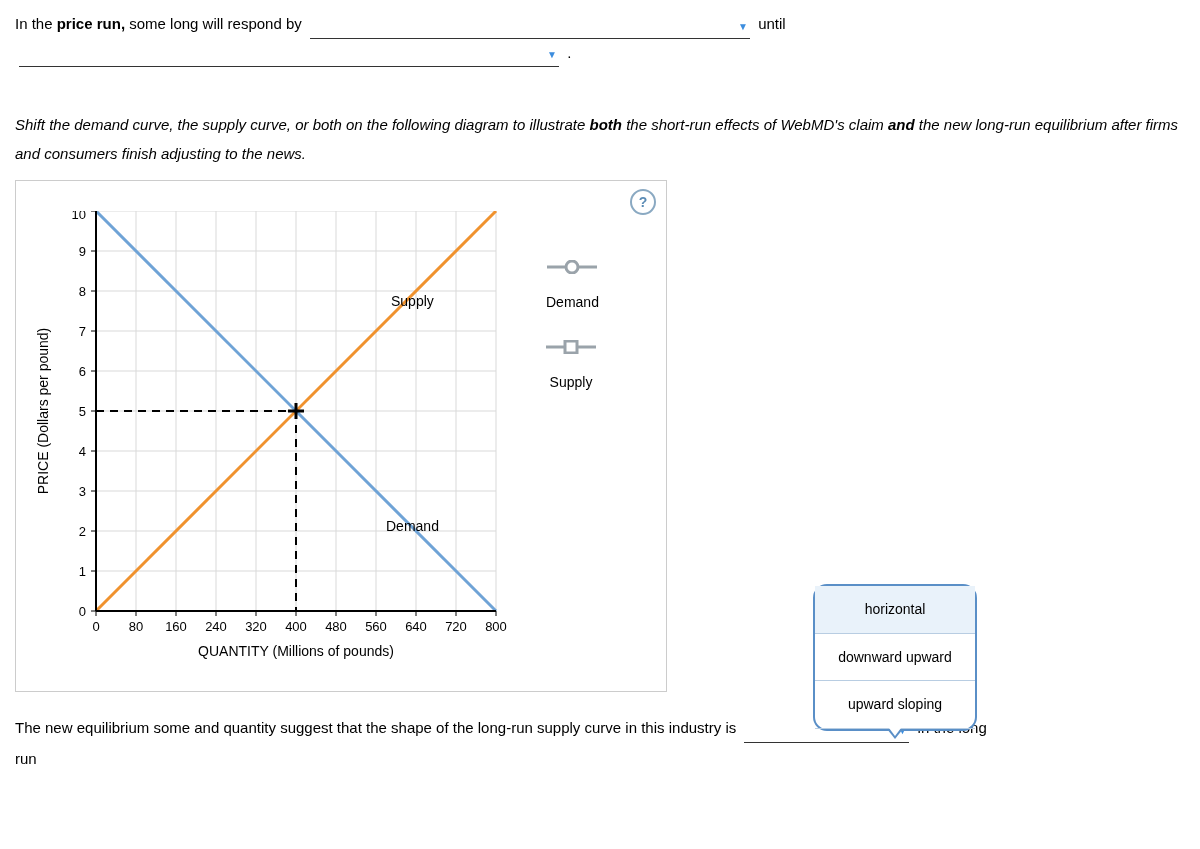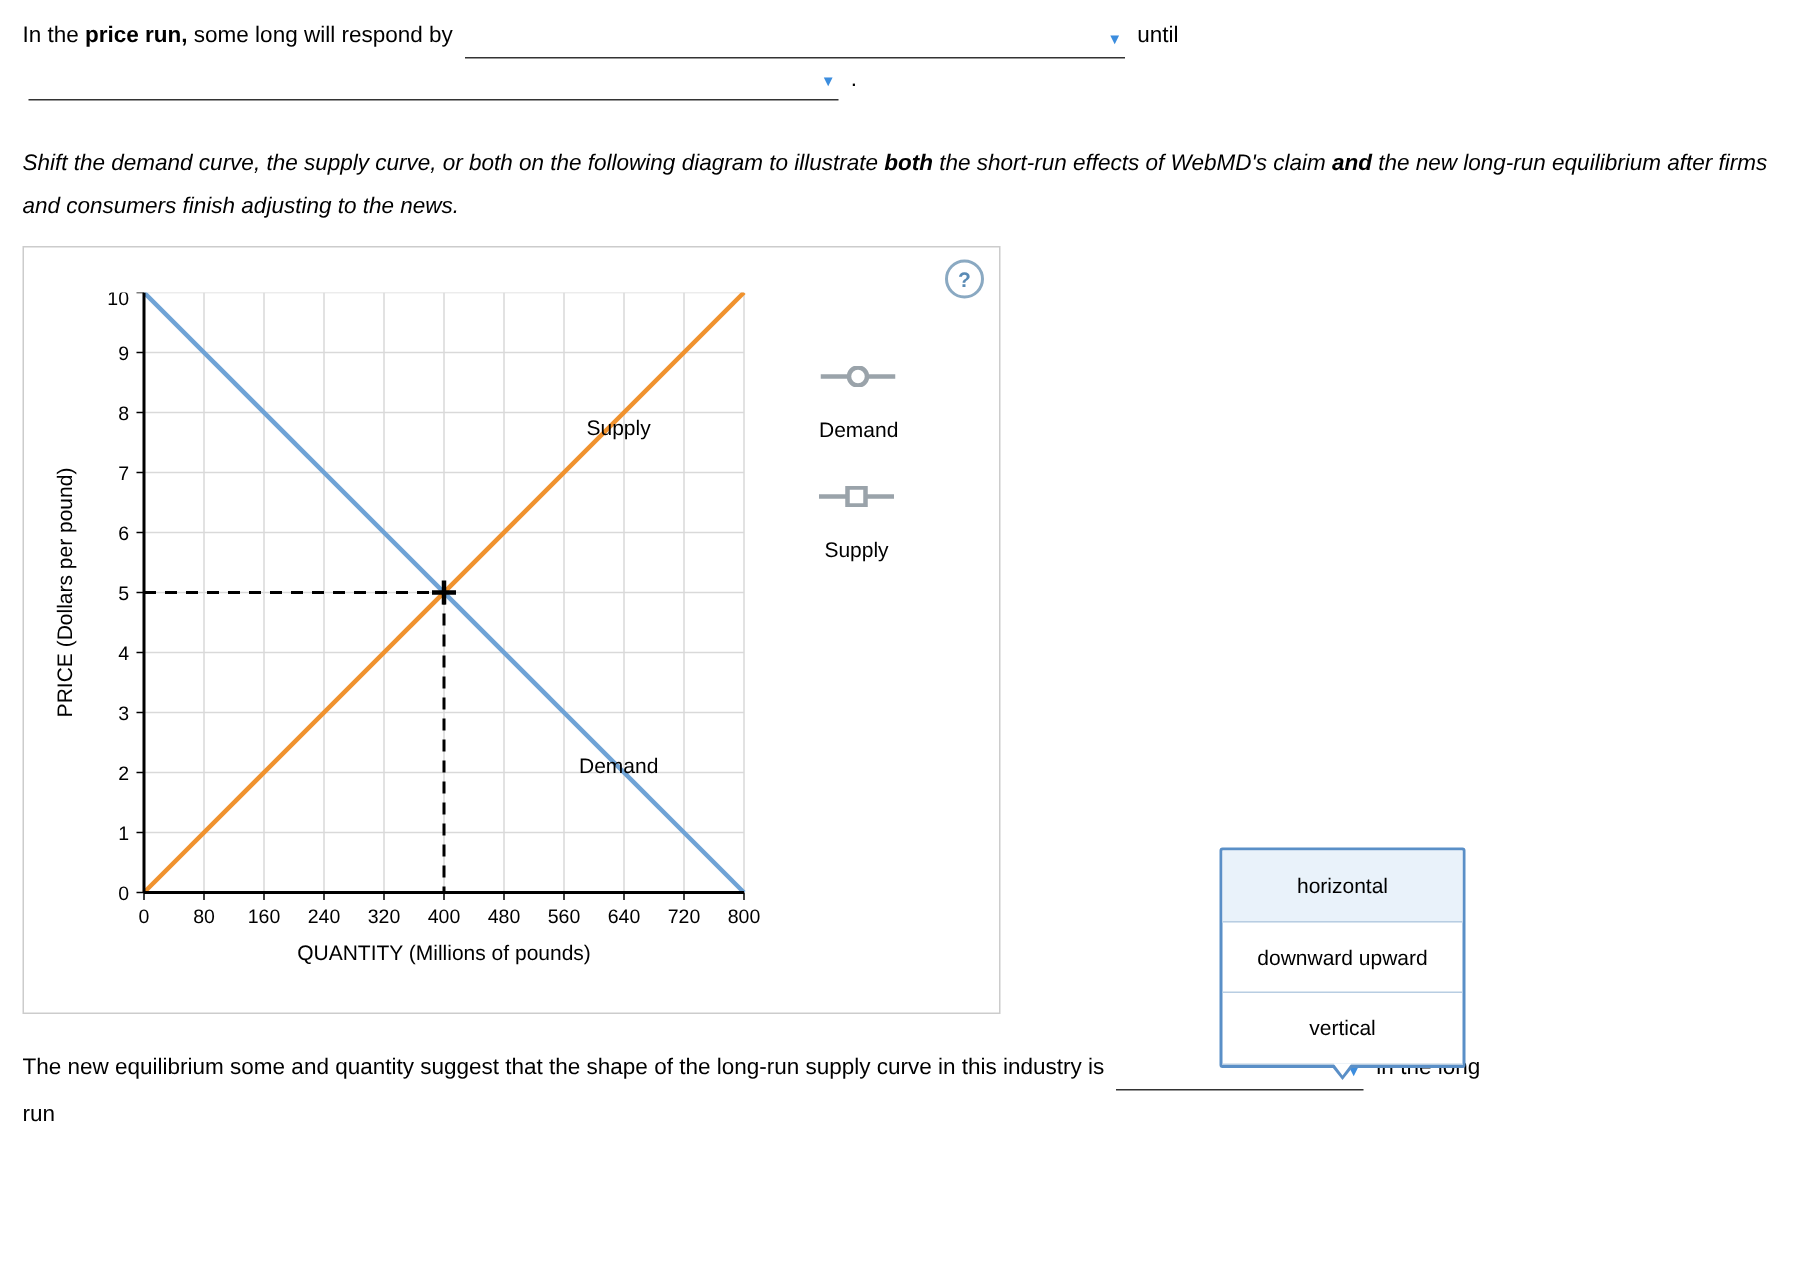--- a/index.html
+++ b/index.html
@@ -23,21 +23,21 @@
   .blank-dropdown::after {
     content: "▼";
     position: absolute;
     right: 2px;
     bottom: 2px;
     font-size: 10px;
     color: #3c8dde;
   }
   .instruction {
     font-style: italic;
-    margin-top: 28px;
+    margin-top: 44px;
     margin-bottom: 12px;
   }
   .chart-box {
     border: 1px solid #ccc;
     width: 650px;
     height: 510px;
     position: relative;
     background: #fff;
     margin-bottom: 22px;
   }
@@ -65,25 +65,25 @@
     font-size: 14px;
     text-align: center;
     cursor: move;
   }
   .legend-handle {
     margin-bottom: 6px;
   }
   .dropdown-open {
     position: absolute;
     left: 813px;
-    top: 565px;
+    top: 584px;
     width: 160px;
     background: #fff;
     border: 2px solid #5a8fc7;
-    border-radius: 2px;
+    border-radius: 14px;
     font-size: 14px;
     z-index: 5;
   }
   .dropdown-open .opt {
     padding: 10px 8px;
     border-bottom: 1px solid #b8cde2;
     text-align: center;
     cursor: pointer;
   }
   .dropdown-open .opt:last-child { border-bottom: none; }
@@ -311,21 +311,21 @@
           <rect x="19" y="1" width="12" height="12" fill="#fff" stroke="#9aa3aa" stroke-width="3"></rect>
         </svg>
     </div>
     <div>Supply</div>
   </div>
 </div>
 
 <div class="dropdown-open">
   <div class="opt sel">horizontal</div>
   <div class="opt">downward upward</div>
-  <div class="opt">vertical</div>
+  <div class="opt">upward sloping</div>
   <div class="dropdown-pointer"></div>
 </div>
 
 <div style="margin-top:10px">
   <span>The new equilibrium some and quantity suggest that the shape of the long-run supply curve in this industry is </span>
   <span class="bottom-dropdown-holder"></span>
   <span> in the long</span>
 </div>
 <div style="margin-top:2px">run</div>
 

